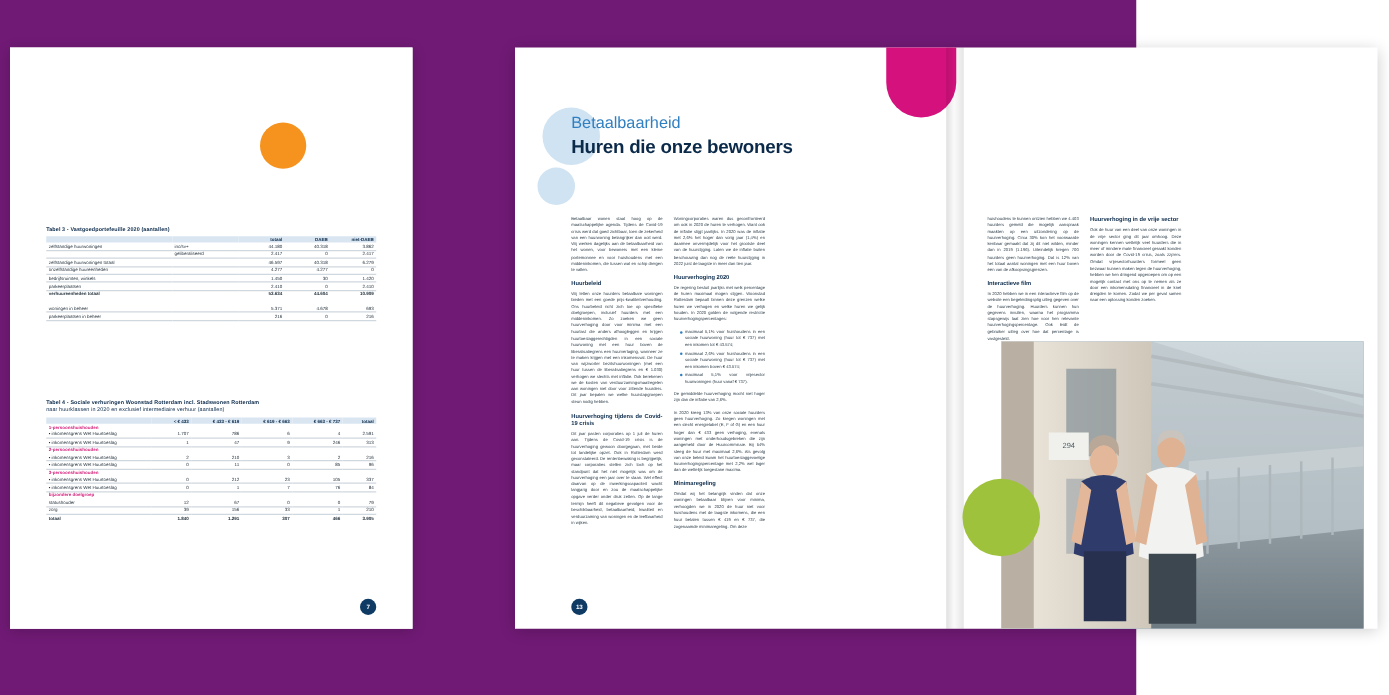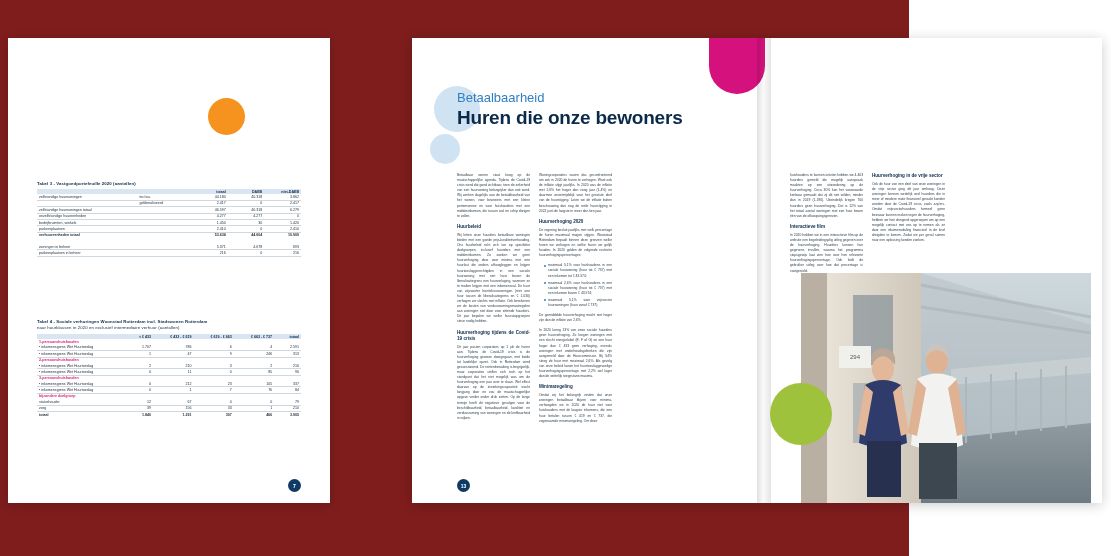--- a/index.html
+++ b/index.html
@@ -1,17 +1,17 @@
 <!DOCTYPE html>
 <html><head>
 <meta charset="utf-8">
 <style>
   html,body{margin:0;padding:0;background:#ffffff;}
   body{width:1111px;height:556px;overflow:hidden;font-family:"Liberation Sans",sans-serif;}
-  .stage{position:relative;width:909px;height:556px;background:#7f1d1d;}
+  .stage{position:relative;width:909px;height:556px;background:#701a75;}
 
   
   .spread-left{position:absolute;left:8px;top:38px;width:322px;height:465px;background:#ffffff;
     box-shadow:0 2px 10px rgba(0,0,0,.18);}
   .spread-left .page{position:absolute;inset:0;background:#fff;}
   .orange-dot{position:absolute;left:200px;top:60px;width:37px;height:37px;border-radius:50%;background:#f5931e;}
 
   .tbl-title{position:absolute;font-size:4.3px;font-weight:bold;color:#0b2a4a;letter-spacing:.1px;}
   table.mini{position:absolute;border-collapse:collapse;font-size:3.6px;color:#25323c;}
   table.mini td,table.mini th{padding:0.7px 2px;white-space:nowrap;}
@@ -34,21 +34,21 @@
     background:linear-gradient(to right,rgba(0,0,0,.12),rgba(0,0,0,.02) 45%,rgba(0,0,0,.10));}
 
   .magenta-half{position:absolute;left:297px;top:0;width:56px;height:56px;
     border-bottom-left-radius:56px;border-bottom-right-radius:56px;background:#d5117e;}
   .blue-blob{position:absolute;left:22px;top:48px;width:46px;height:46px;border-radius:50%;
     background:#cfe3f2;}
   .blue-blob2{position:absolute;left:18px;top:96px;width:30px;height:30px;border-radius:50%;
     background:#cfe3f2;}
 
   .kicker{position:absolute;left:45px;top:52px;font-size:13px;color:#2f7fc1;font-weight:400;}
-  .headline{position:absolute;left:45px;top:70px;font-size:19px;line-height:20px;color:#0b2a4a;
+  .headline{position:absolute;left:45px;top:70px;font-size:15px;line-height:20px;color:#0b2a4a;
     font-weight:bold;letter-spacing:-.2px;}
 
   .col{position:absolute;font-size:3.35px;line-height:5.1px;color:#30404c;text-align:justify;}
   .col h4{font-size:4.6px;line-height:6px;color:#0b2a4a;margin:0 0 3px 0;font-weight:bold;}
   .col p{margin:0 0 5px 0;}
   .col .lead{color:#30404c;}
   .col ul{margin:0 0 5px 0;padding-left:5px;list-style:none;}
   .col ul li{position:relative;padding-left:4px;margin-bottom:2px;}
   .col ul li:before{content:"";position:absolute;left:0;top:1.6px;width:2px;height:2px;
     background:#2f7fc1;border-radius:50%;}

